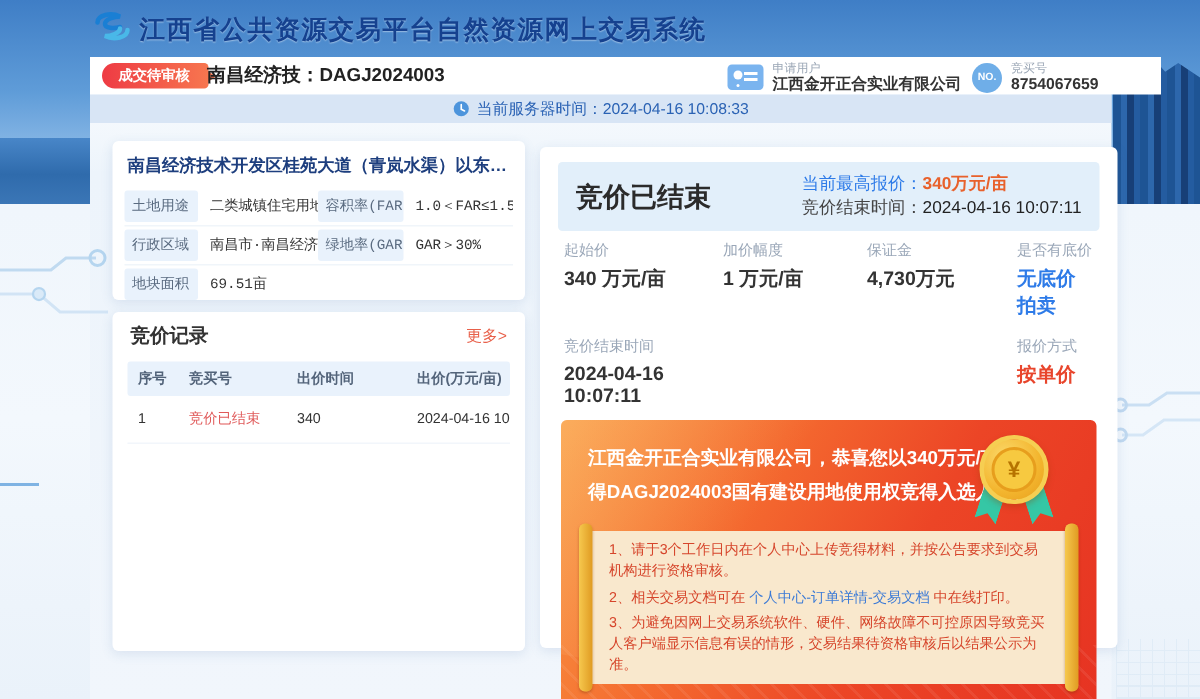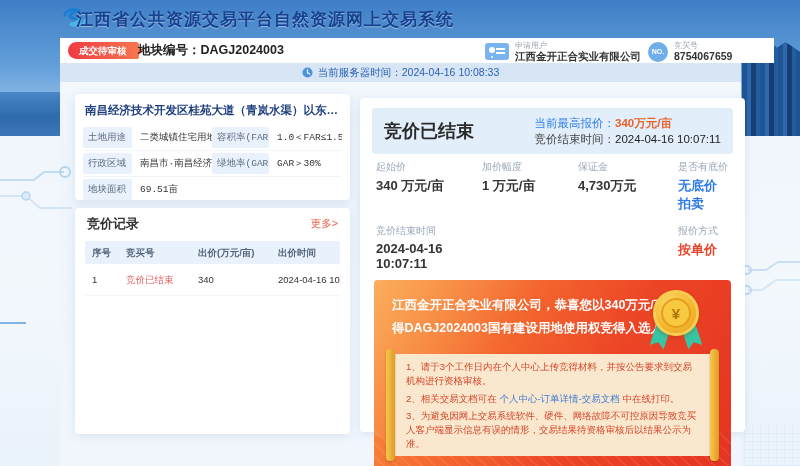--- a/index.html
+++ b/index.html
@@ -18,21 +18,21 @@
     background:linear-gradient(180deg,#4886C8 0%,#2F6BAC 55%,#3B76B6 100%); }
   .content-bg { position:absolute; left:60px; top:38px; width:681px; height:428px;
     background:linear-gradient(180deg,#FDFEFF 0%,#EDF4FB 18%,#F1F6FC 100%); }
   svg.circuit { position:absolute; opacity:.9; }
   .line-deco { position:absolute; left:0; top:322px; width:26px; height:2px; background:#7FB3E3; }
   .grid-deco { position:absolute; right:0; bottom:0; width:56px; height:40px; opacity:.5;
     background:repeating-linear-gradient(90deg,#D6E6F4 0 1px,transparent 1px 8px),
                repeating-linear-gradient(0deg,#D6E6F4 0 1px,transparent 1px 8px); }
 
   
-  .app-title { position:absolute; left:76px; top:8px; font-size:17px; font-weight:bold;
+  .app-title { position:absolute; left:93px; top:8px; font-size:17px; font-weight:bold;
     color:#15418F; letter-spacing:1px; text-shadow:0 1px 1px rgba(255,255,255,.45); }
   .logo { position:absolute; left:62px; top:6px; }
 
   .topbar { position:absolute; left:60px; top:38px; width:714px; height:25px; background:#FFFFFF; }
   .badge { position:absolute; left:8px; top:4px; height:17px; line-height:17px; padding:0 12px 0 11px;
     color:#fff; font-size:9.5px; font-weight:bold; border-radius:9px 3px 3px 9px;
     background:linear-gradient(90deg,#EE3B44,#F7764F); }
   .badge::after { content:""; position:absolute; right:-5px; top:4.5px; border-left:6px solid #F7764F;
     border-top:4px solid transparent; border-bottom:4px solid transparent; }
   .plot { position:absolute; left:78px; top:0; height:25px; line-height:25px;
@@ -155,21 +155,21 @@
 
   <svg class="logo" width="26" height="24" viewBox="0 0 26 24">
     <path d="M3 9 C3 4, 12 2, 18 5 C14 5, 8 7, 8 10 C8 13, 14 13, 18 12" fill="none" stroke="#1A7FD4" stroke-width="3" stroke-linecap="round"></path>
     <path d="M23 14 C23 19, 14 21, 8 18 C12 18, 18 16, 18 13" fill="none" stroke="#49B8E8" stroke-width="3" stroke-linecap="round"></path>
   </svg>
   <div class="app-title">江西省公共资源交易平台自然资源网上交易系统</div>
 
   <div class="topbar">
     <div class="badge">成交待审核</div>
     <div class="plot">
-      <span>地块编号：</span><span>DAGJ2024003</span>
+      <span>南昌经济技：</span><span>DAGJ2024003</span>
     </div>
     <div class="userblock" style="left:425px;">
       <div class="idcard"></div>
       <div>
         <div class="lab">申请用户</div>
         <div class="val">江西金开正合实业有限公司</div>
       </div>
     </div>
     <div class="userblock" style="left:588px;">
       <div class="nocircle">NO.</div>
@@ -214,22 +214,22 @@
 
   <div class="card bid-card">
     <div class="bid-head">
       <div class="bid-title">竞价记录</div>
       <div class="more-link">更多&gt;</div>
     </div>
     <div class="bid-table">
       <div class="bt-head">
         <div>序号</div>
         <div>竞买号</div>
+        <div>出价时间</div>
         <div>出价(万元/亩)</div>
-        <div>出价时间</div>
       </div>
       <div class="bt-row">
         <div>1</div>
         <div class="mine">竞价已结束</div>
         <div>340</div>
         <div>2024-04-16 10:03:11:588</div>
       </div>
     </div>
   </div>
 

